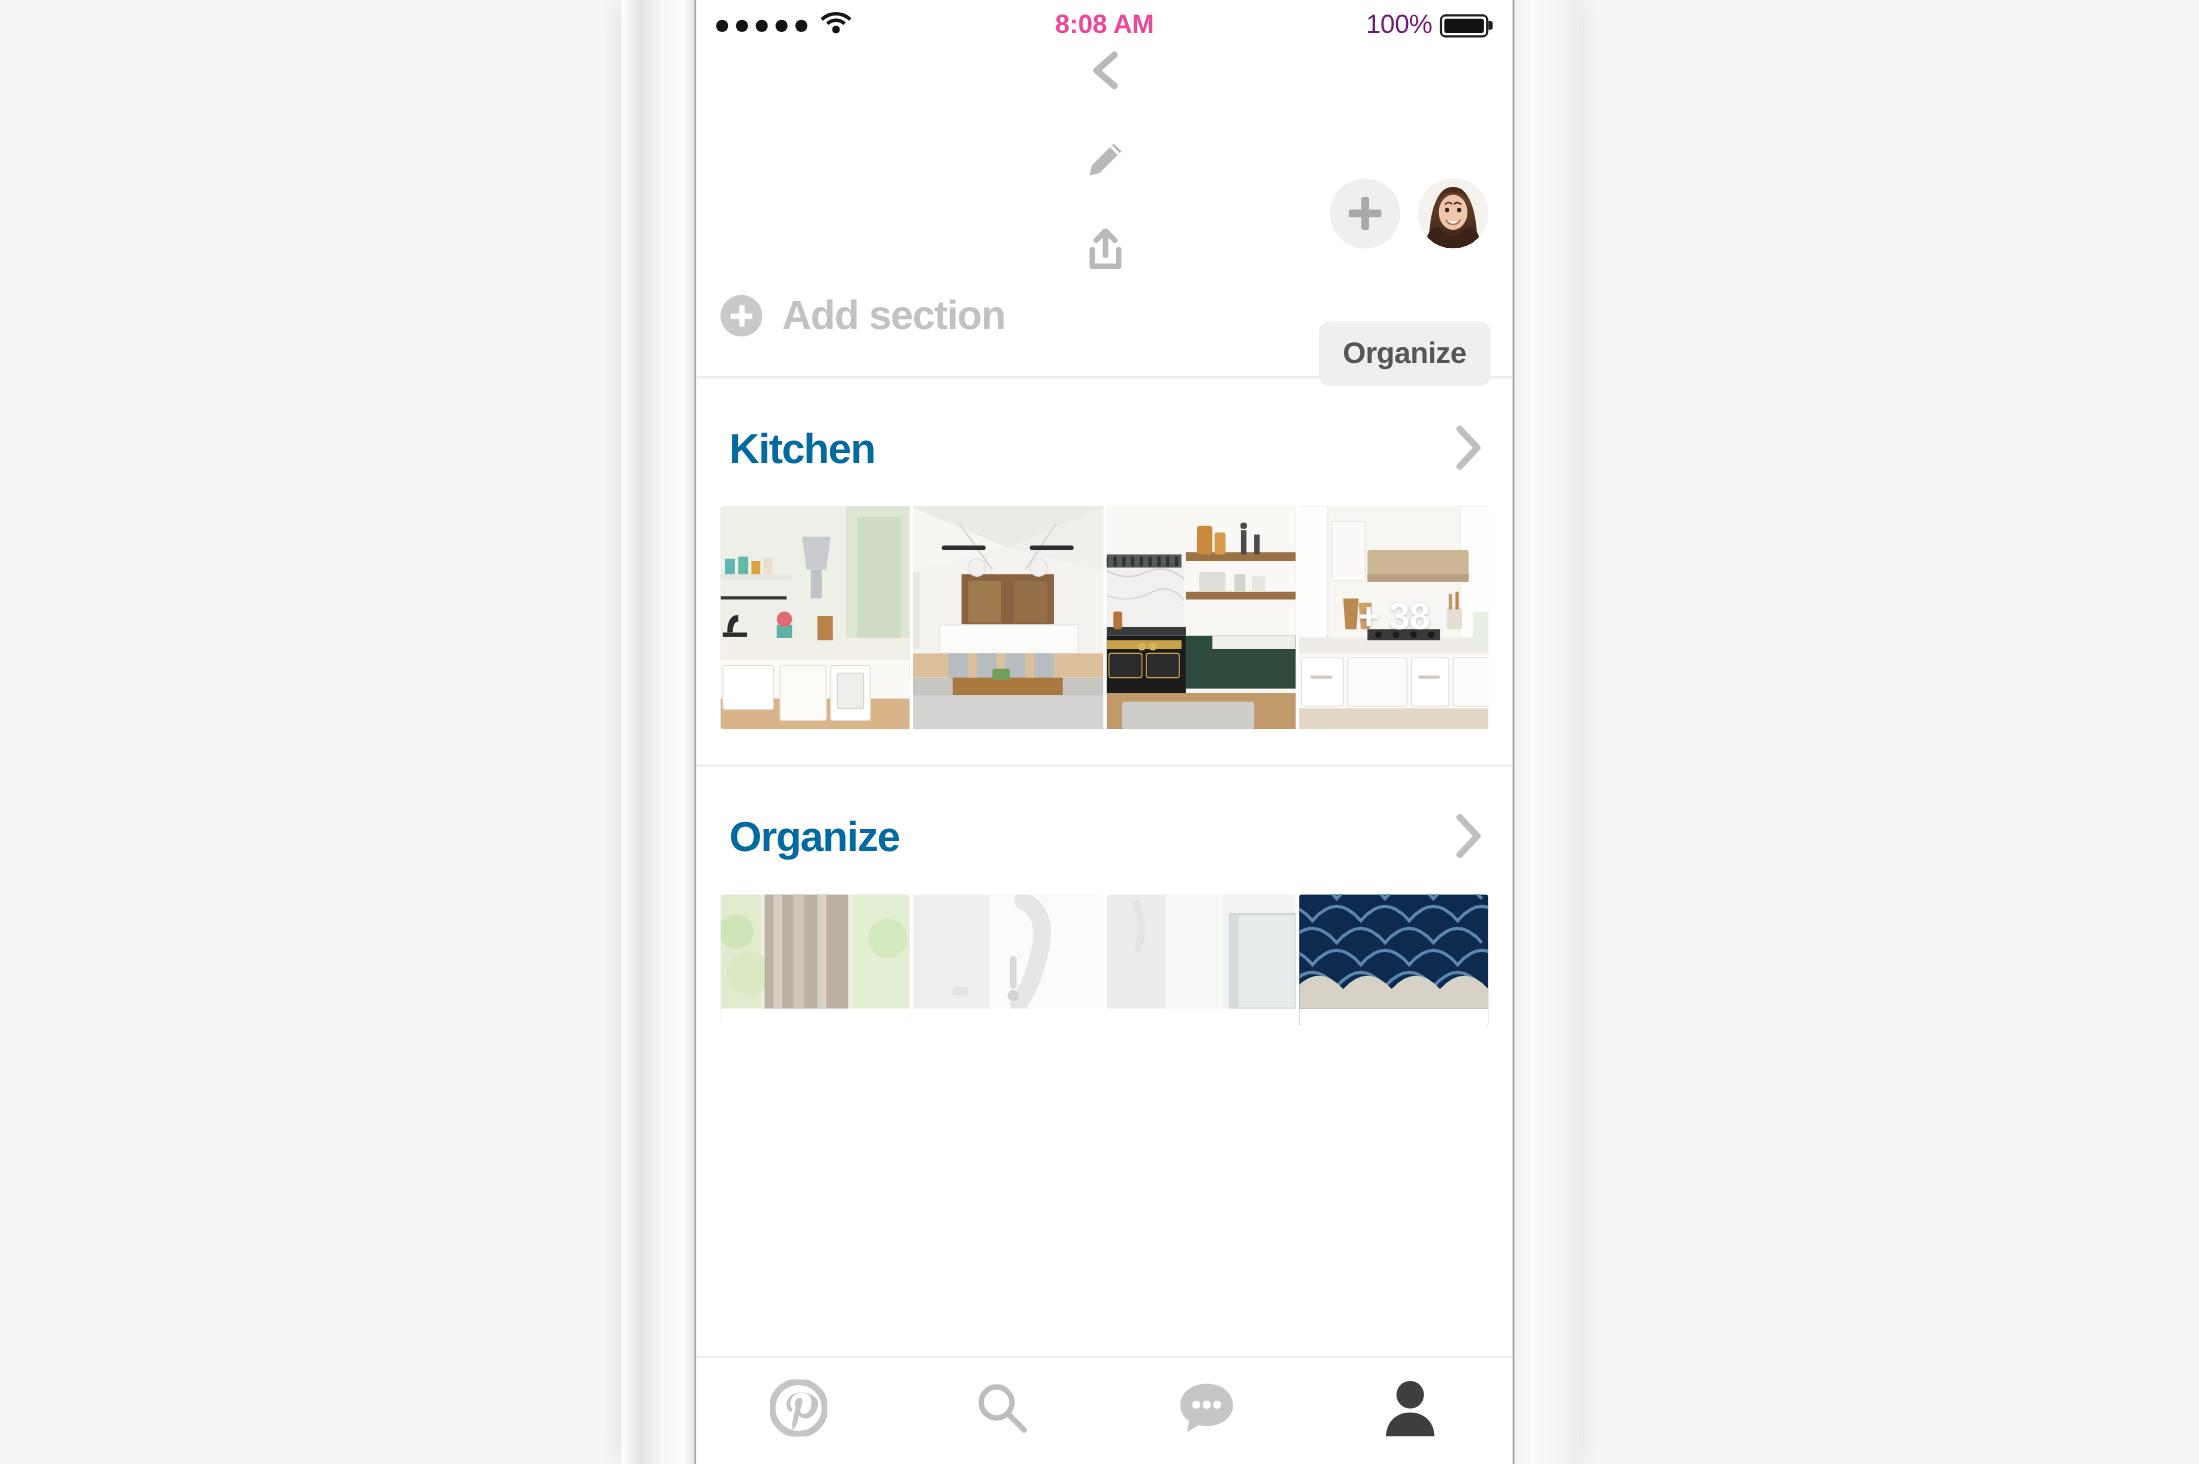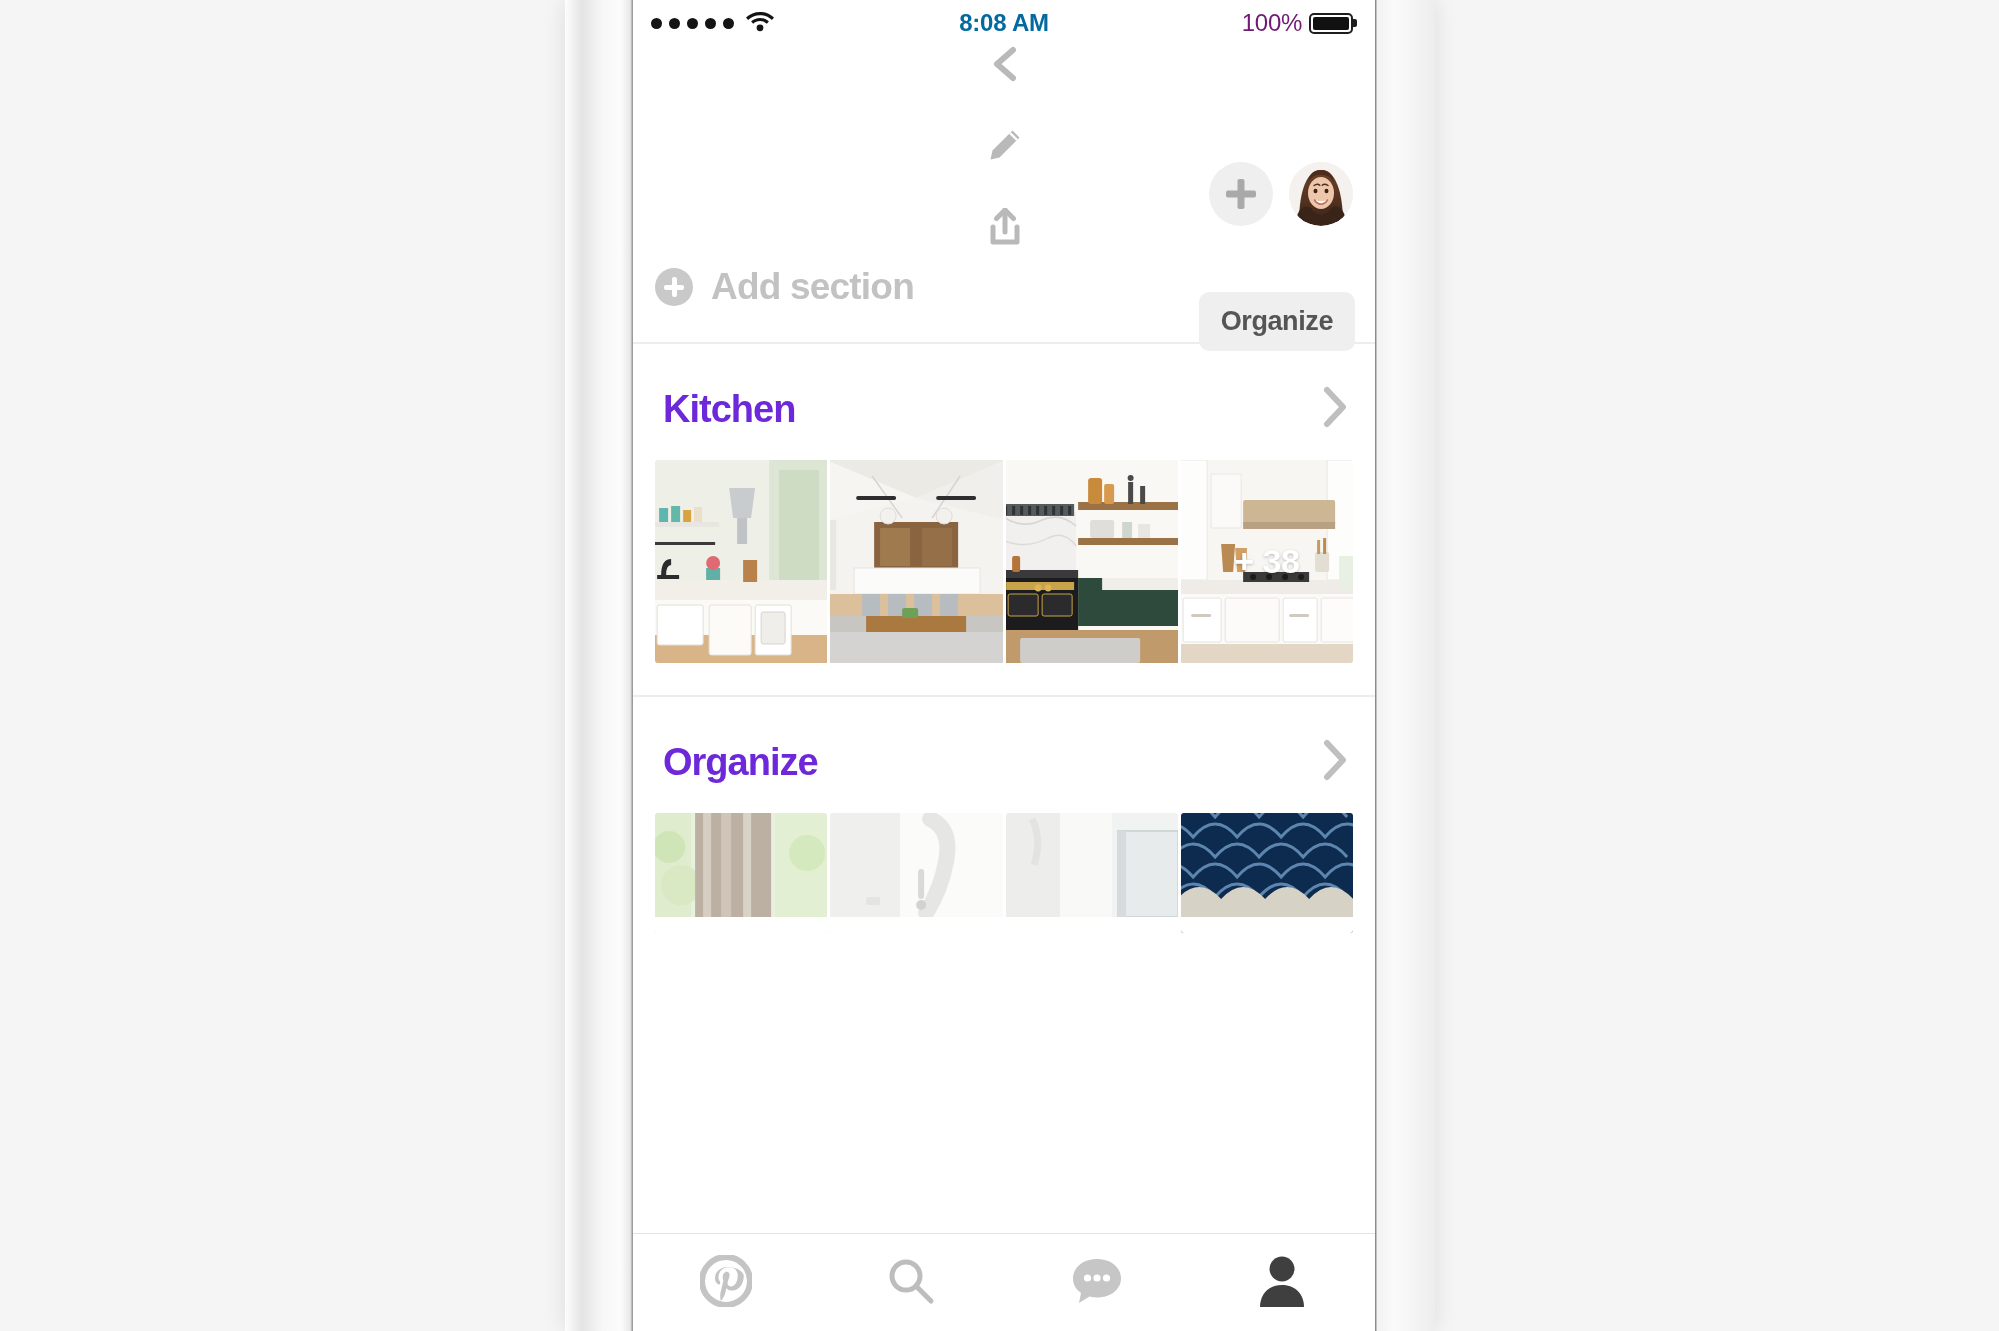--- a/index.html
+++ b/index.html
@@ -33,21 +33,21 @@
   
   .statusbar {
     height:46px; display:flex; align-items:center;
     padding:0 22px 0 18px; position:relative;
   }
   .sb-left { display:flex; align-items:center; gap:7px; }
   .sig-dot { width:11px; height:11px; border-radius:50%; background:#141414; display:block; }
   .wifi { margin-left:5px; display:block; }
   .sb-time {
     position:absolute; left:0; right:0; text-align:center;
-    font-size:24px; font-weight:bold; color:#0369a1; letter-spacing:-0.2px;
+    font-size:24px; font-weight:bold; color:#ec4899; letter-spacing:-0.2px;
   }
   .sb-right { margin-left:auto; display:flex; align-items:center; gap:7px; }
   .batt-pct { font-size:24px; font-weight:500; color:#701a75; letter-spacing:-0.3px; }
   .batt-shell {
     width:44px; height:21px; border:2.5px solid #1e1e1e; border-radius:5px;
     padding:2px; display:flex; position:relative;
   }
   .batt-fill { flex:1; background:#111; border-radius:2px; }
   .batt-nub {
     position:absolute; right:-6px; top:50%; transform:translateY(-50%);
@@ -111,21 +111,21 @@
 
   .divider { height:2px; background:#ededed; }
 
   
   .section { padding-top:30px; }
   .section-head {
     display:flex; align-items:center; justify-content:space-between;
     padding:0 26px 0 30px; height:70px; cursor:pointer;
   }
   .section-title {
-    font-size:38px; font-weight:bold; color:#6d28d9; letter-spacing:-1px;
+    font-size:38px; font-weight:bold; color:#0369a1; letter-spacing:-1px;
   }
   .thumb-row { display:flex; gap:3px; padding:16px 22px 0 22px; }
   .thumb {
     position:relative; flex:1; height:203px; overflow:hidden; background:#eee;
   }
   .thumb:first-child { border-radius:3px 0 0 3px; }
   .thumb:last-child { border-radius:0 3px 3px 0; }
   .thumb-overlay-label {
     position:absolute; inset:0; display:flex; align-items:center; justify-content:center;
     color:#fff; font-size:34px; font-weight:bold; letter-spacing:-0.5px;

